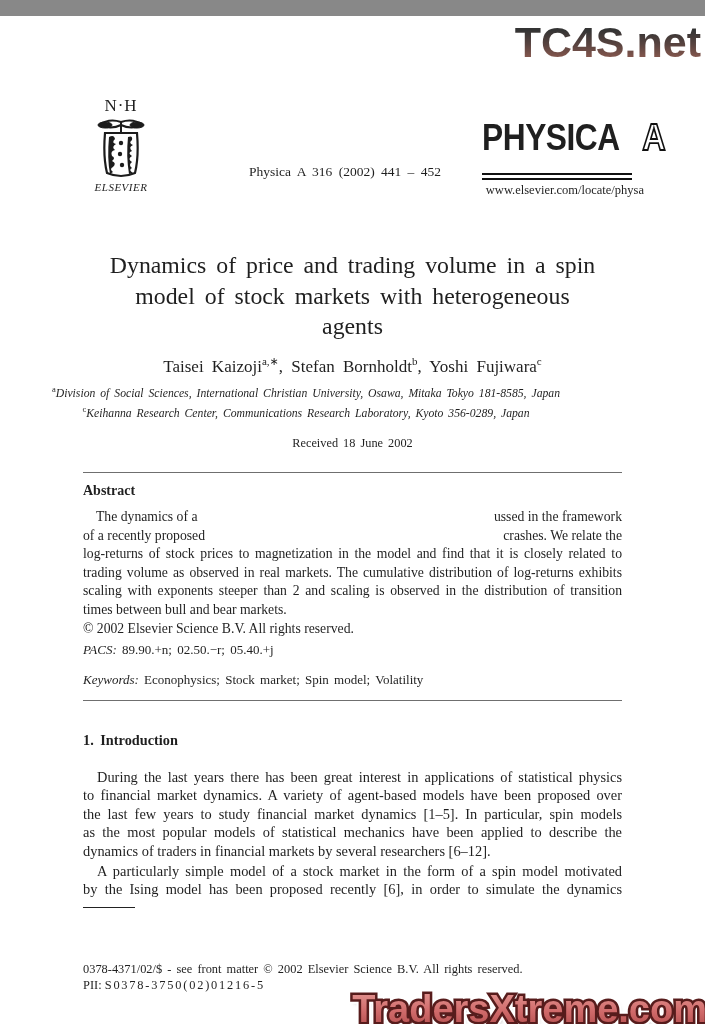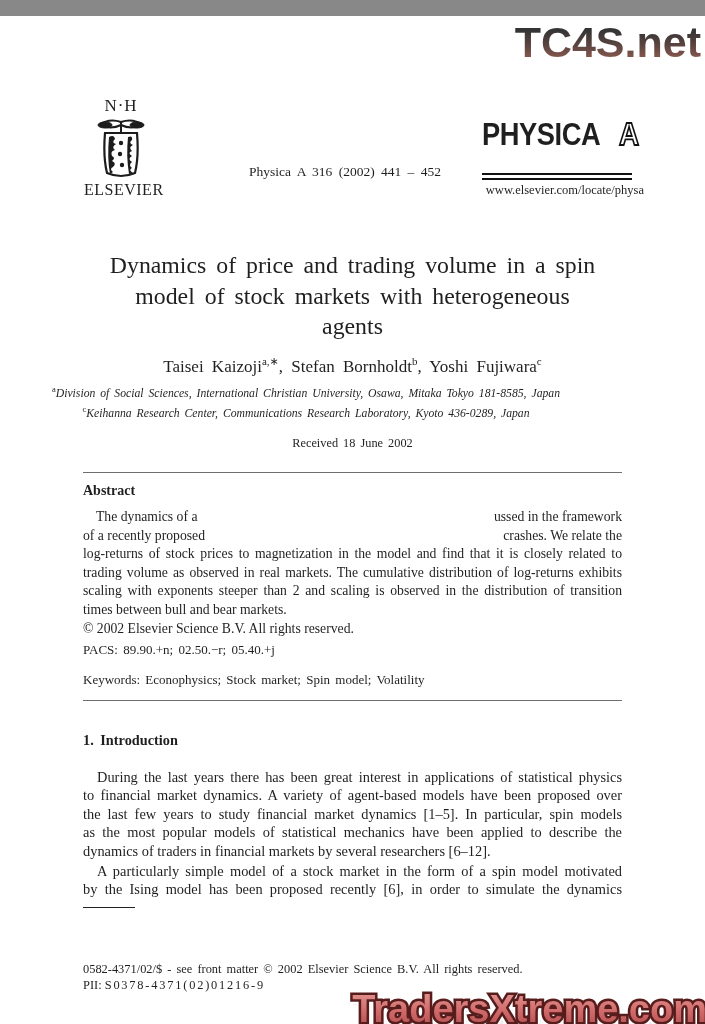--- a/index.html
+++ b/index.html
@@ -44,24 +44,24 @@
   .traders-outline { -webkit-text-stroke:5px #571c1c; color:#571c1c; }
   .traders-fill {
     background:linear-gradient(#e2928f 10%, #d06a6a 55%, #b24d4d 95%);
     -webkit-background-clip:text; background-clip:text; color:transparent;
   }
 
   
   .elsevier { top:80px; left:84px; width:74px; text-align:center; }
   .elsevier .nh { font-size:17px; letter-spacing:1px; }
   .elsevier svg { display:block; margin:1px auto 2px auto; }
-  .elsevier .name { font-size:16px; letter-spacing:0.5px; }
+  .elsevier .name { font-size:11px; letter-spacing:0.5px;font-style:italic; }
   .journal-ref { top:148px; left:225px; width:240px; text-align:center; font-size:13.5px; word-spacing:3px; }
   .physica { top:101px; left:482px; width:150px; text-align:center; white-space:nowrap;
-    font-family:"Liberation Sans", sans-serif; font-weight:900; font-size:31px; }
+    font-family:"Liberation Sans", sans-serif; font-weight:900; font-size:36px; }
   .physica .word { display:inline-block; transform:scaleX(0.88); letter-spacing:-0.5px; transform-origin:left; }
   .physica .letter-a { display:inline-block; margin-left:2px;
     -webkit-text-stroke:1.8px #111; color:#fff; transform:scaleX(0.9); }
   .double-rule { top:157px; left:482px; width:150px; height:7px;
     border-top:2.2px solid #111; border-bottom:2.2px solid #111; }
   .website { top:167px; left:474px; width:170px; text-align:right; font-size:12.5px; }
 
   
   .title { top:234px; left:0; width:705px; text-align:center;
     font-size:23.8px; line-height:30.6px; word-spacing:4px; }
@@ -84,21 +84,21 @@
   .abstract { top:492px; left:83px; width:539px; font-size:13.7px; }
   .abstract .line { height:18.6px; line-height:18.6px;
     text-align:justify; text-align-last:justify; }
   .abstract .line.flex { display:flex; justify-content:space-between; }
   .abstract .line.plain { text-align:right; text-align-last:left; }
   .abstract .indent { text-indent:13px; }
 
   
   .pacs { top:626px; left:83px; font-size:13px; word-spacing:2px; }
   .keywords { top:656px; left:83px; font-size:13px; word-spacing:2px; }
-  .meta-label { }
+  .meta-label { font-style:italic; }
 
   
   .intro-heading { top:716px; left:83px; font-size:14.3px; font-weight:700; word-spacing:3px; }
   .para { left:83px; width:539px; font-size:14.4px; }
   .para .line { height:18.4px; line-height:18.4px;
     text-align:justify; text-align-last:justify; }
   .para .line.plain { text-align-last:left; }
   .para .indent { text-indent:14px; }
   .para1 { top:752px; }
   .para2 { top:846px; }
@@ -155,21 +155,21 @@
     <div>model of stock markets with heterogeneous</div>
     <div>agents</div>
   </div>
 
   <div class="abs authors">
     <span>Taisei Kaizoji</span><sup>a,∗</sup><span>, </span><span>Stefan Bornholdt</span><sup>b</sup><span>, </span><span>Yoshi Fujiwara</span><sup>c</sup>
   </div>
 
   <div class="abs affils">
     <div><sup>a</sup><span>Division of Social Sciences, International Christian University, Osawa, Mitaka Tokyo 181-8585, Japan</span></div>
-    <div><sup>c</sup><span>Keihanna Research Center, Communications Research Laboratory, Kyoto 436-0289, Japan</span></div>
+    <div><sup>c</sup><span>Keihanna Research Center, Communications Research Laboratory, Kyoto 356-0289, Japan</span></div>
   </div>
 
   <div class="abs received">Received 18 June 2002</div>
 
   <div class="abs rule rule-abstract-top"></div>
   <div class="abs abstract-heading">Abstract</div>
   <div class="abs abstract">
     <div class="line flex">
       <span class="indent">The dynamics of a</span>
       <span>ussed in the framework</span>
@@ -204,23 +204,23 @@
     <div class="line">as the most popular models of statistical mechanics have been applied to describe the</div>
     <div class="line plain">dynamics of traders in financial markets by several researchers [6–12].</div>
   </div>
   <div class="abs para para2">
     <div class="line indent">A particularly simple model of a stock market in the form of a spin model motivated</div>
     <div class="line">by the Ising model has been proposed recently [6], in order to simulate the dynamics</div>
   </div>
 
   <div class="abs footnote-rule"></div>
 
-  <div class="abs footer1">0582-4371/02/$ - see front matter © 2002 Elsevier Science B.V. All rights reserved.</div>
+  <div class="abs footer1">0378-4371/02/$ - see front matter © 2002 Elsevier Science B.V. All rights reserved.</div>
   <div class="abs footer2">
-    <span>PII: </span><span class="pii-code">S0378-4371(02)01216-9</span>
+    <span>PII: </span><span class="pii-code">S0378-3750(02)01216-5</span>
   </div>
 
   <div class="abs wm-traders-wrap">
     <span class="traders-glow">TradersXtreme.com</span>
     <span class="traders-outline">TradersXtreme.com</span>
     <span class="traders-fill">TradersXtreme.com</span>
   </div>
 
 </div>
 

